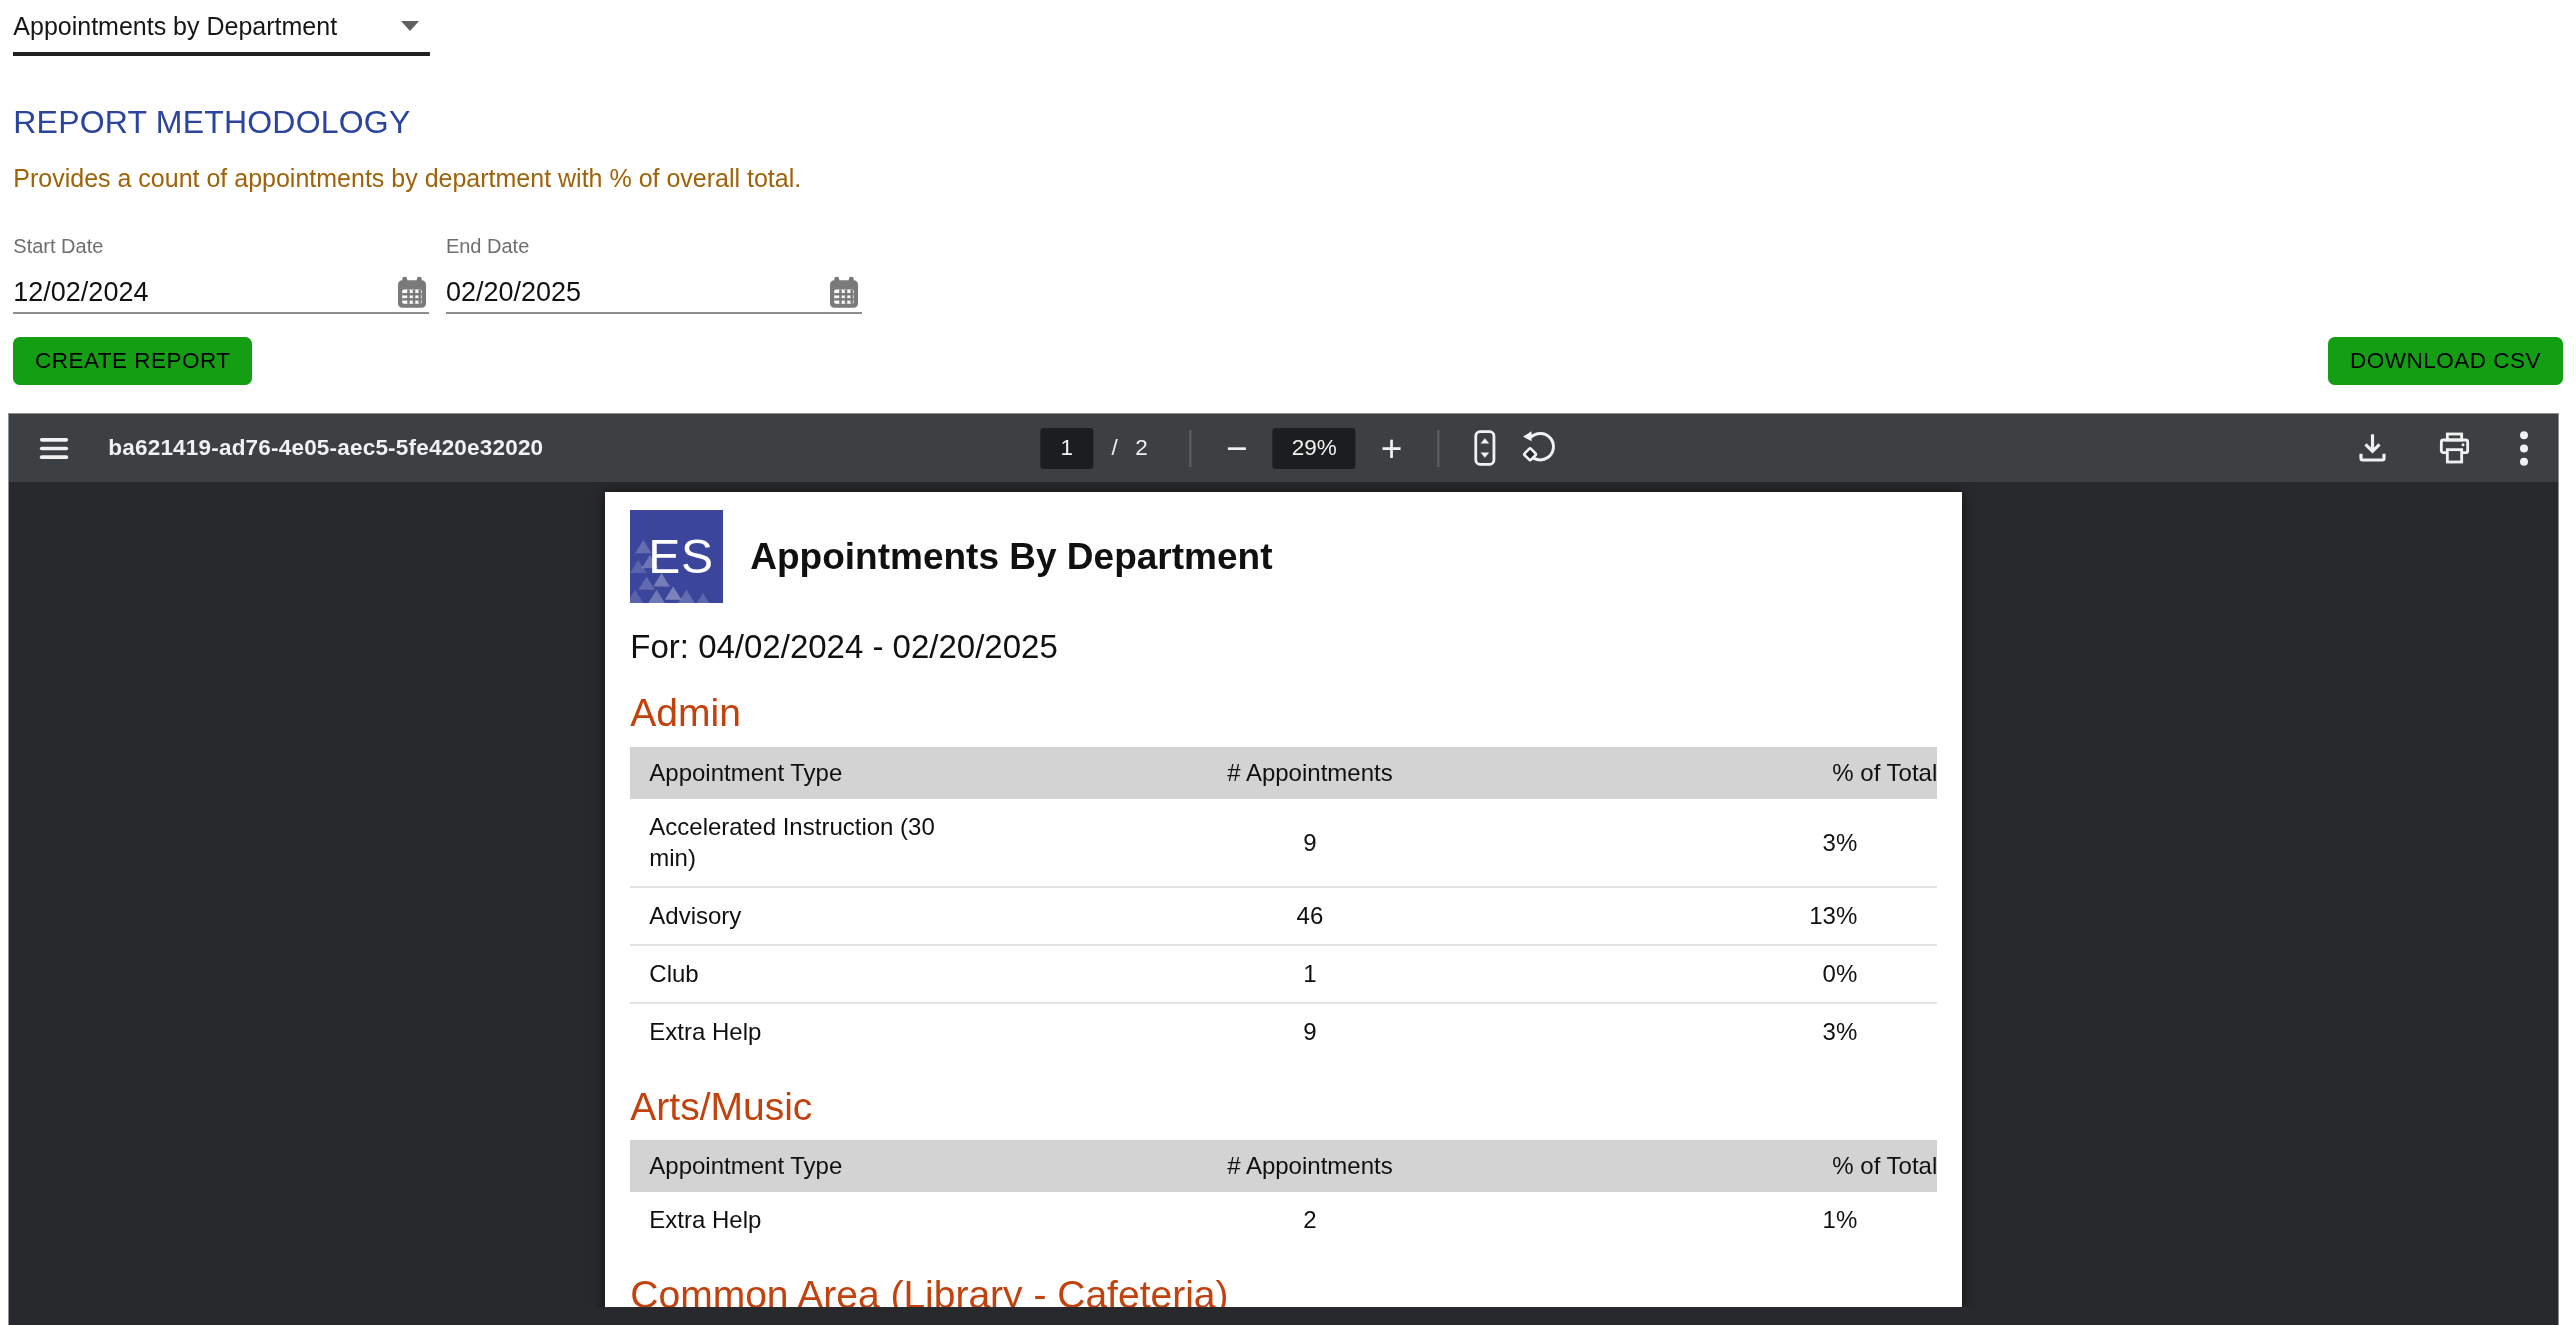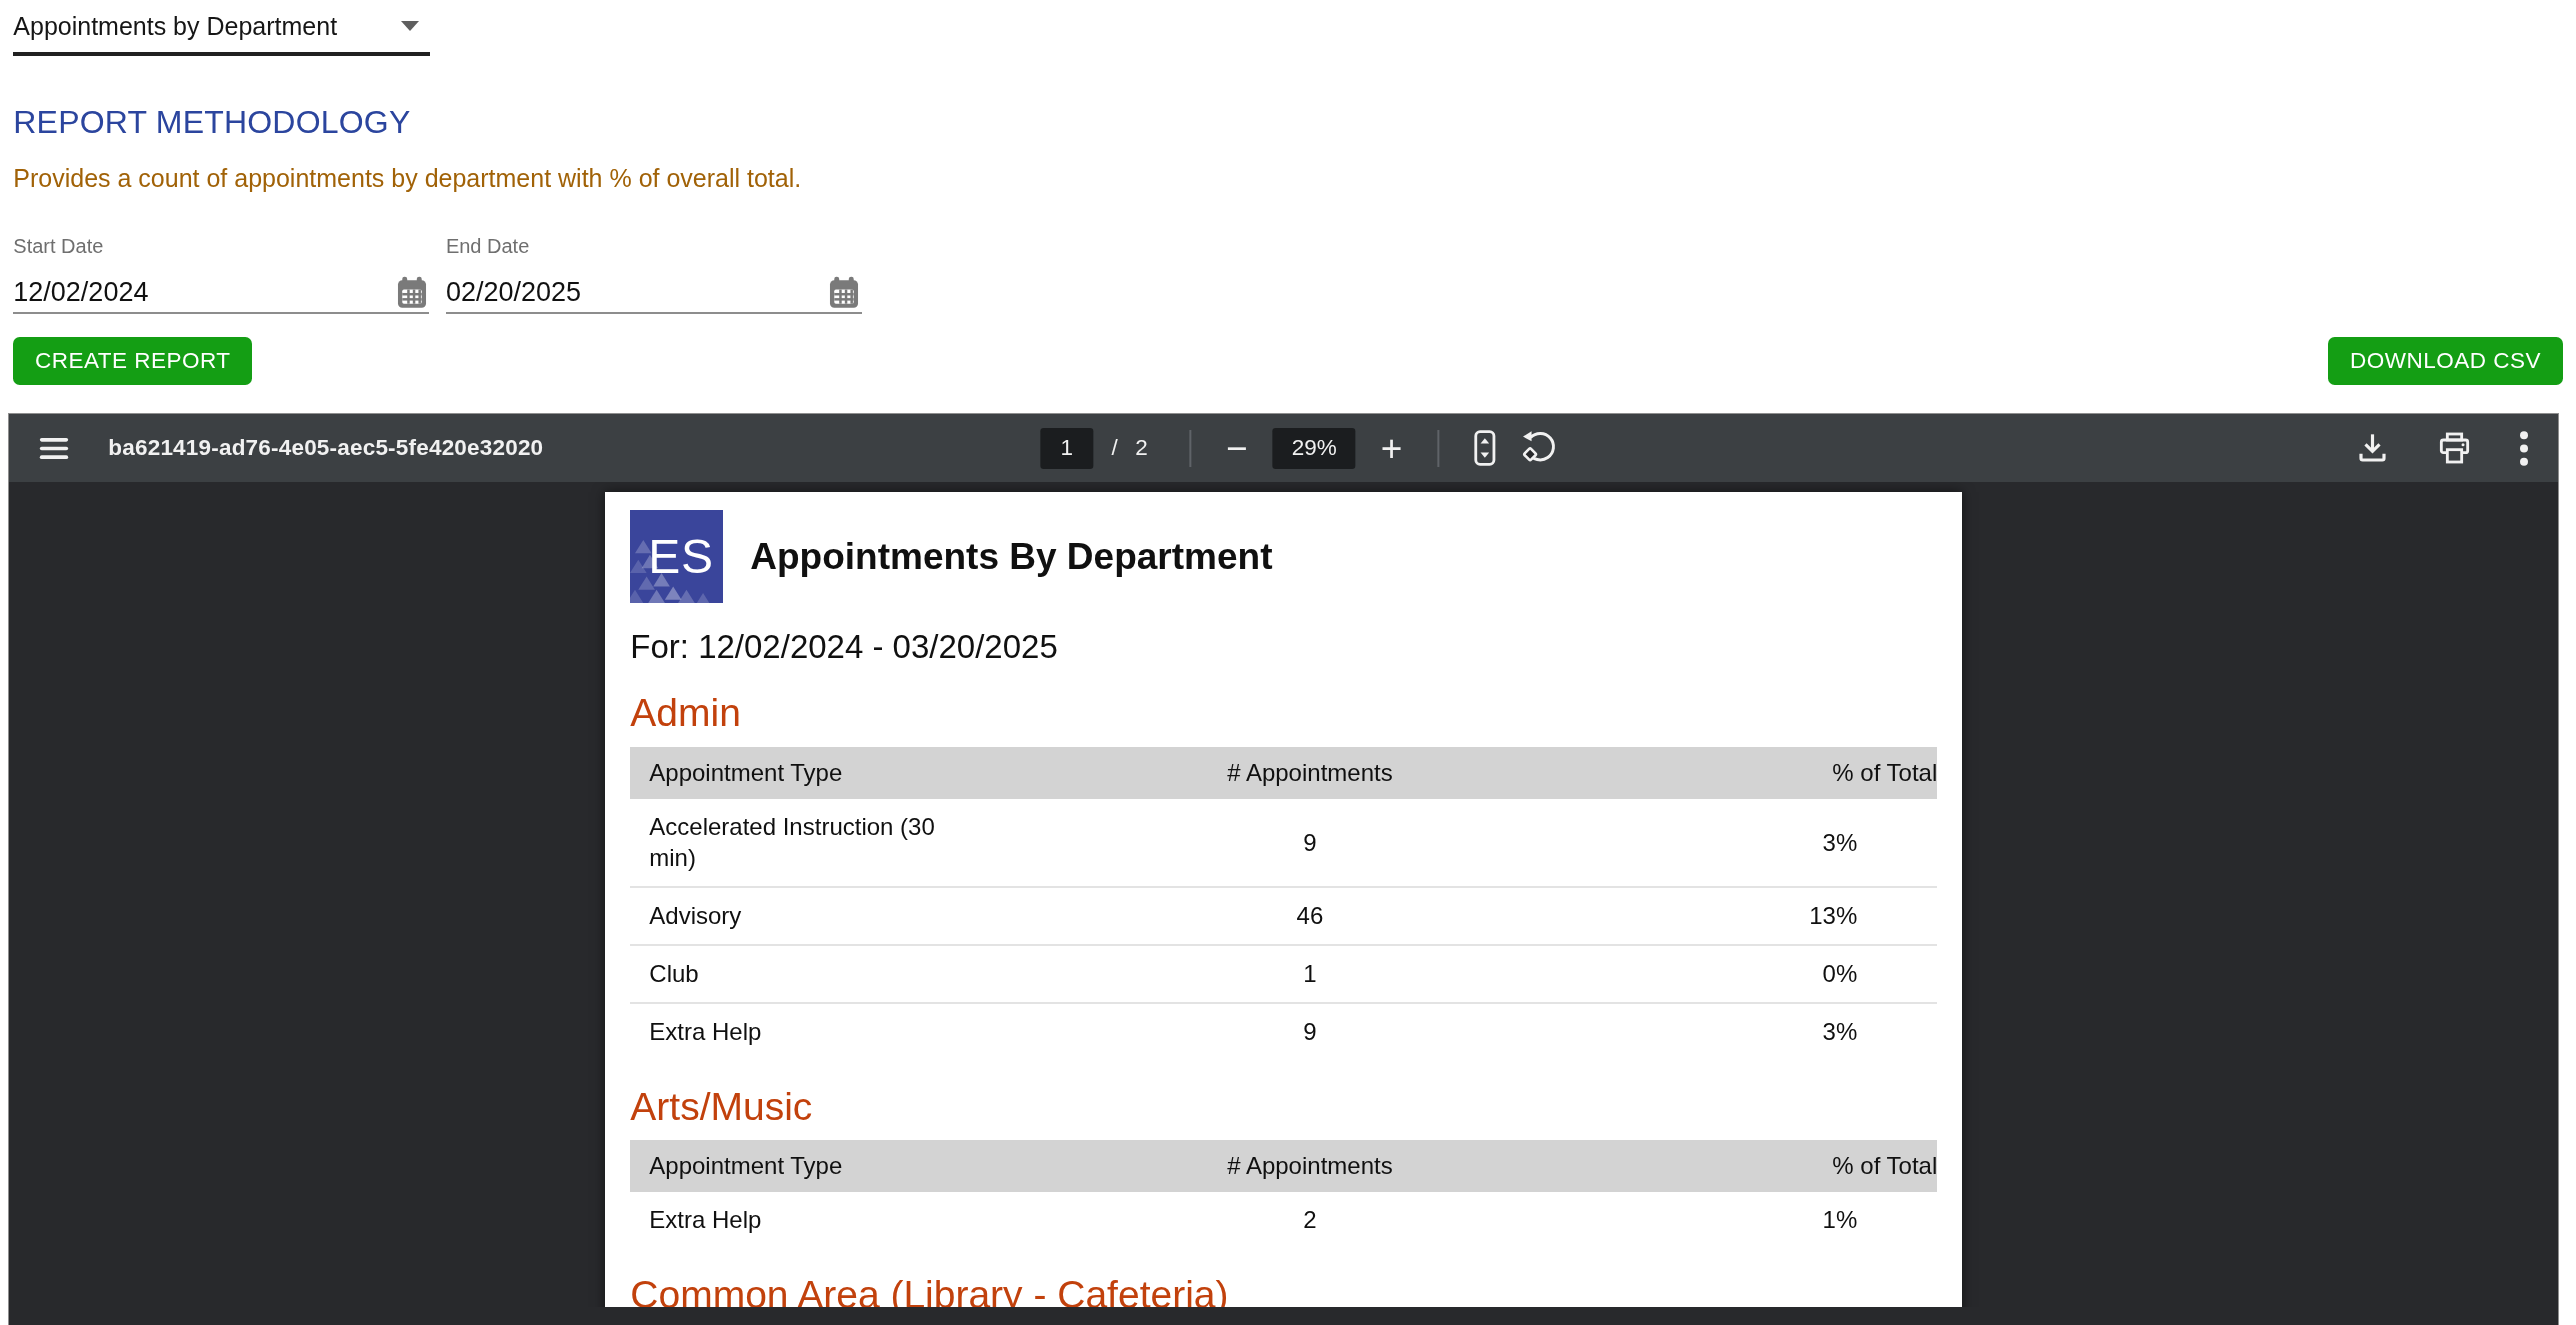--- a/index.html
+++ b/index.html
@@ -35,21 +35,21 @@
   .date-field{width:416px;margin-right:16.6px;}
   .date-label{font-size:20px;color:var(--muted-gray);}
   .date-value-row{
     display:flex;align-items:center;justify-content:space-between;
     margin-top:18px;padding-bottom:3px;border-bottom:2.5px solid #8d8d8d;
   }
   .date-value{font-size:27px;color:#111;}
   .cal-icon{flex:0 0 auto;margin-right:1.7px;}
   .actions{display:flex;justify-content:space-between;align-items:center;margin-top:23px;}
   .btn{
-    background:var(--accent-green);color:#ffffff;border:none;border-radius:6.7px;
+    background:var(--accent-green);color:#000000;border:none;border-radius:6.7px;
     height:48px;padding:0 21.6px;font-size:22.5px;font-weight:500;letter-spacing:0.5px;
     font-family:inherit;cursor:pointer;
   }
   
   .viewer{
     margin:28px 0 0 8.3px;width:2551px;height:916px;
     border:1.7px solid #8f8f8f;background:var(--viewer-bg);
   }
   .toolbar{
     position:relative;height:68px;background:var(--toolbar-bg);color:#f1f1f1;
@@ -243,21 +243,21 @@
               <path opacity=".28" d="M16 48 L21 56 L11 56 Z"></path>
               <path opacity=".34" d="M26 46 L31 54 L21 54 Z"></path>
               <path opacity=".22" d="M34 48 L39 56 L29 56 Z"></path>
               <path opacity=".18" d="M44 50 L49 58 L39 58 Z"></path>
             </g>
           </svg>
           <span class="logo-text">ES</span>
         </div>
         <h1 class="doc-title">Appointments By Department</h1>
       </div>
-      <div class="doc-subtitle">For: 12/02/2024 - 03/20/2025</div>
+      <div class="doc-subtitle">For: 04/02/2024 - 02/20/2025</div>
       <div>
           <div>
             <h3 class="sec-name">Admin</h3>
             <table class="rpt">
               <thead>
                 <tr>
                   <th class="c0">Appointment Type</th>
                   <th class="c1"># Appointments</th>
                   <th class="c2">% of Total</th>
                 </tr>

